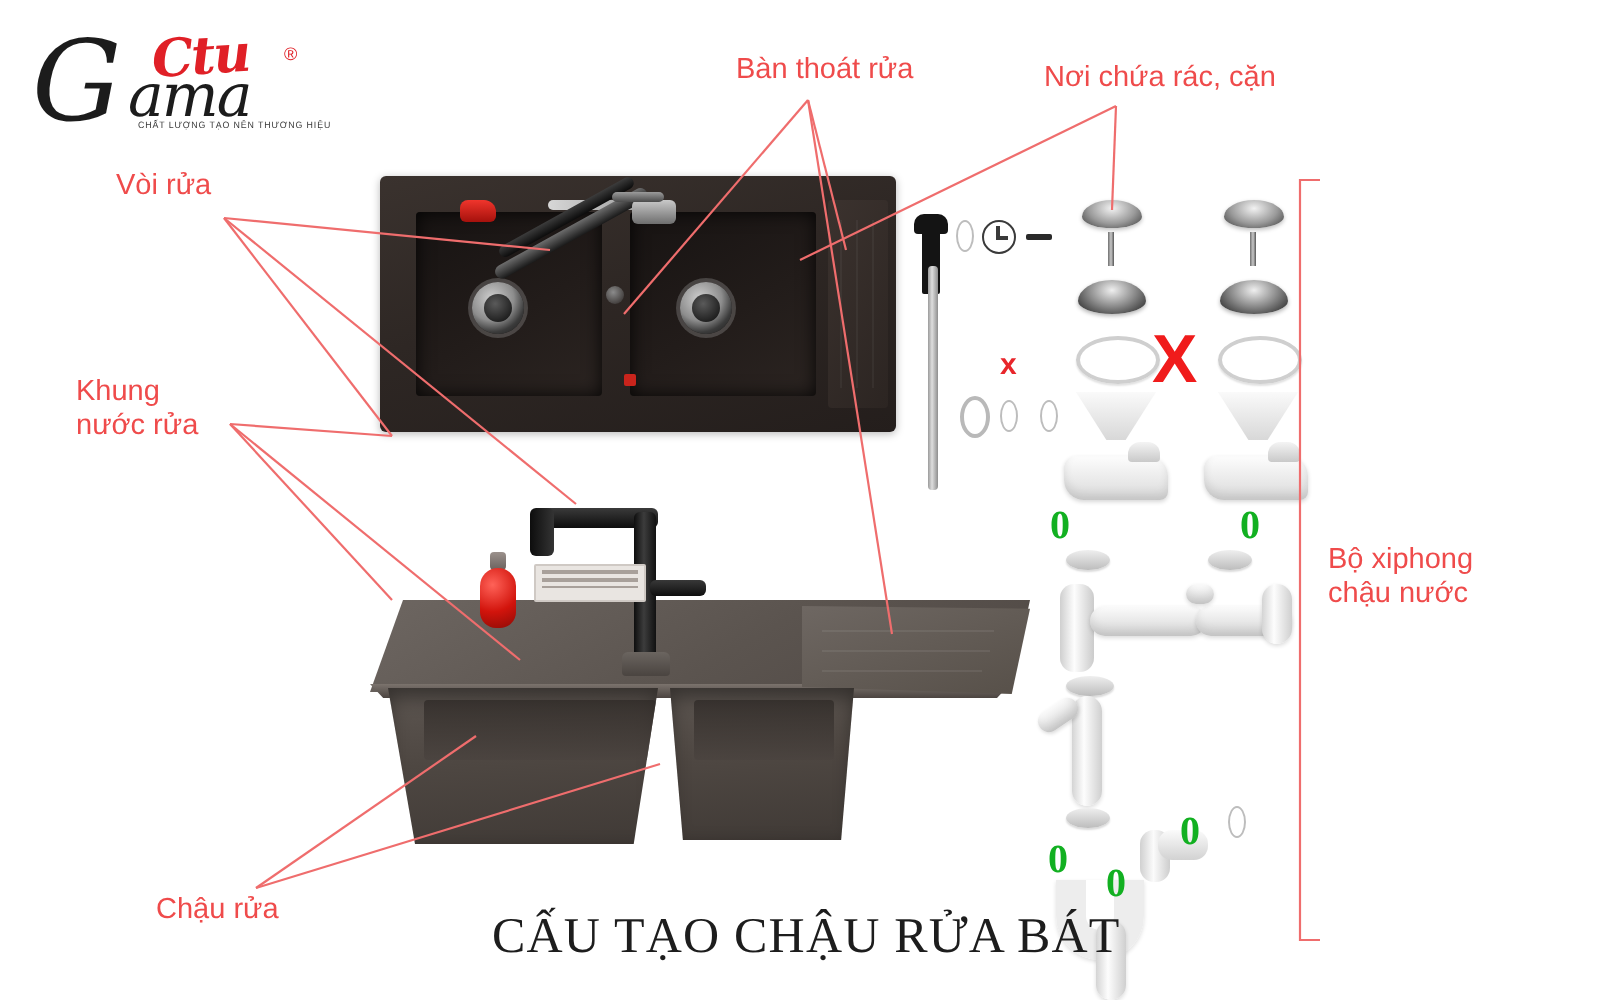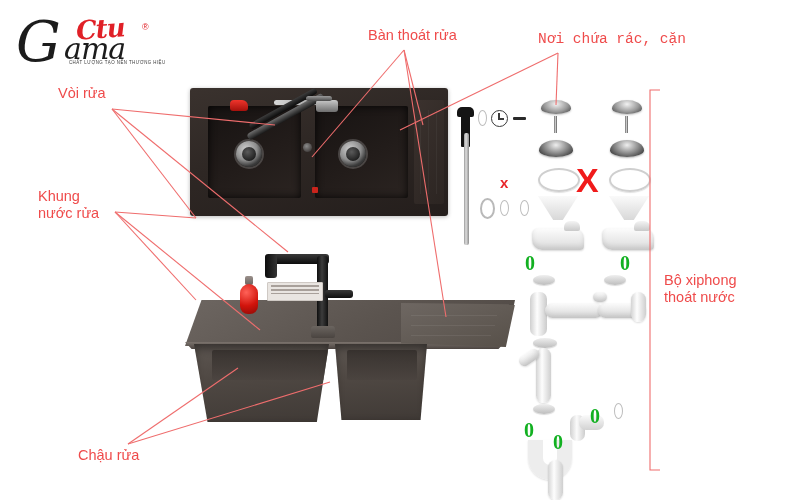--- a/index.html
+++ b/index.html
@@ -297,32 +297,33 @@
         <path d="M 115,212 L 196,300"></path>
         <path d="M 128,444 L 238,368"></path>
         <path d="M 128,444 L 330,382"></path>
         <path d="M 660,90 L 650,90 L 650,470 L 660,470"></path>
       </g>
   </svg>
 
   <div id="label-layer">
       <div class="lbl" style="left: 58px; top: 85px;">Vòi rửa</div>
       <div class="lbl" style="left: 368px; top: 27px;">Bàn thoát rửa</div>
-      <div class="lbl" style="left: 538px; top: 31px; font-family: Liberation Mono, monospace;">Nơi chứa rác, cặn</div>
+      <div class="lbl" style="left: 522px; top: 31px;">Nơi chứa rác, cặn</div>
       <div class="lbl" style="left: 38px; top: 188px;">Khung
 nước rửa</div>
       <div class="lbl" style="left: 664px; top: 272px;">Bộ xiphong
-thoát nước</div>
+chậu nước</div>
       <div class="lbl" style="left: 78px; top: 447px;">Chậu rửa</div>
     </div>
 
   <div id="marker-layer">
       <div class="mark-x-small" style="left: 500px; top: 174px;">x</div>
       <div class="mark-x-big" style="left: 576px; top: 163px;">X</div>
       <div class="mark-o" style="left: 525px; top: 253px;">0</div>
       <div class="mark-o" style="left: 620px; top: 253px;">0</div>
       <div class="mark-o" style="left: 524px; top: 420px;">0</div>
       <div class="mark-o" style="left: 553px; top: 432px;">0</div>
       <div class="mark-o" style="left: 590px; top: 406px;">0</div>
     </div>
 
+  <div class="title">CẤU TẠO CHẬU RỬA BÁT</div>
 
 </div>
 
 </body></html>

